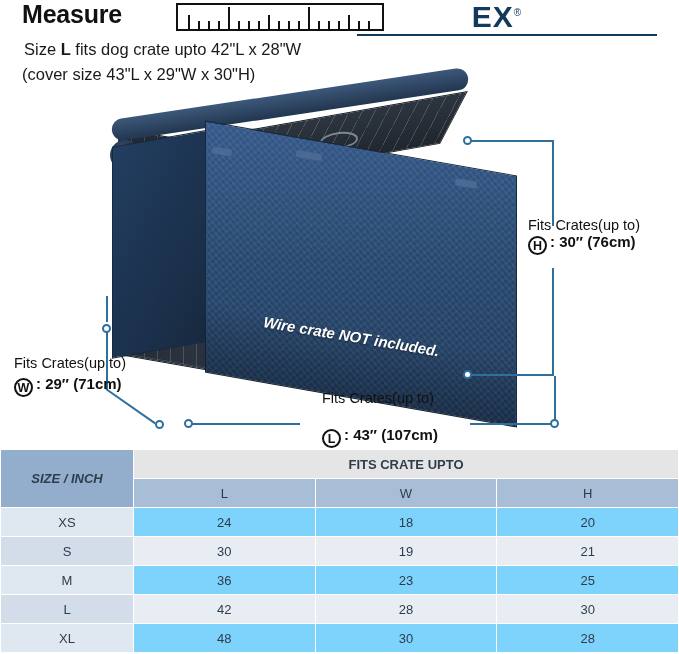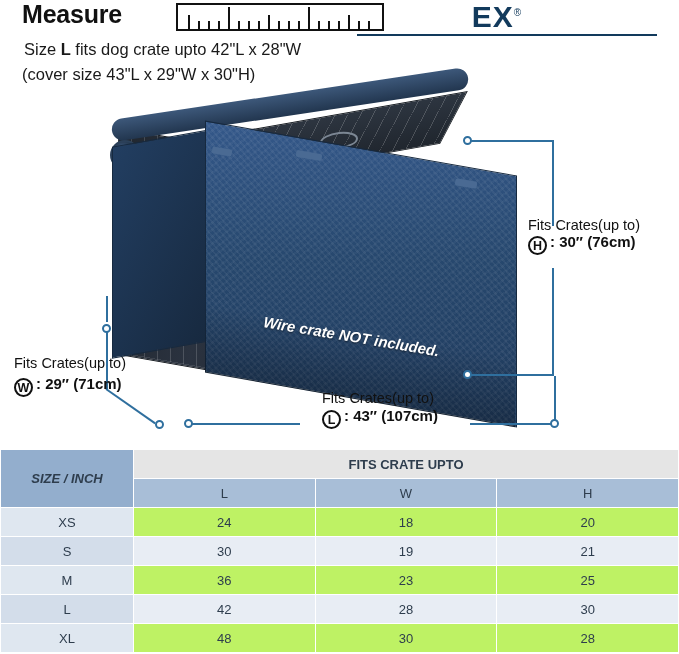--- a/index.html
+++ b/index.html
@@ -334,21 +334,21 @@
   .th-sub {
     background: #a8bed7;
     color: #ffffff;
     font-weight: normal;
     font-size: 13px;
   }
   tbody td.size-cell {
     background: #dfe7f0;
   }
   tbody td.val {
-    background: #bef264;
+    background: #7dd3fc;
   }
   tbody tr.alt td.size-cell { background: #d3ddea; }
   tbody tr.alt td.val { background: #e8edf4; }
 </style>
 </head>
 <body>
 
 <div class="page">
 
   <div class="header">
@@ -445,21 +445,21 @@
       </div>
     </div>
 
     <div class="dim-line" style="left:190px;top:323px;width:110px;height:2px;"></div>
     <div class="dim-line" style="left:470px;top:323px;width:86px;height:2px;"></div>
     <div class="dim-line" style="left:554px;top:276px;width:2px;height:48px;"></div>
     <div class="dim-dot" style="left:184px;top:319px;"></div>
     <div class="dim-dot" style="left:550px;top:319px;"></div>
     <div class="callout" style="left:322px;top:290px;width:180px;text-align:left;">
       <div>Fits Crates(up to)</div>
-      <div style="margin-top:1px;">
+      <div style="margin-top:20px;">
         <span class="badge">L</span><span class="cap">: 43″ (107cm)</span>
       </div>
     </div>
   </div>
 
   <div class="table-wrap">
     <table class="sizes">
       <thead>
         <tr>
           <th class="th-size" rowspan="2">SIZE / INCH</th>

